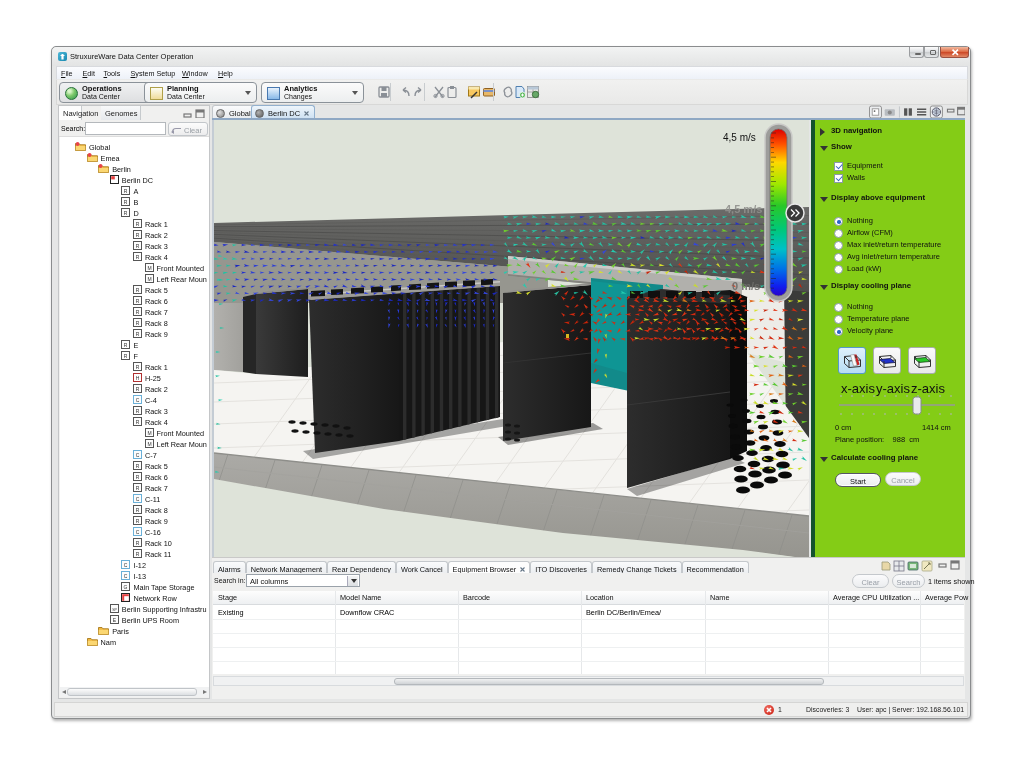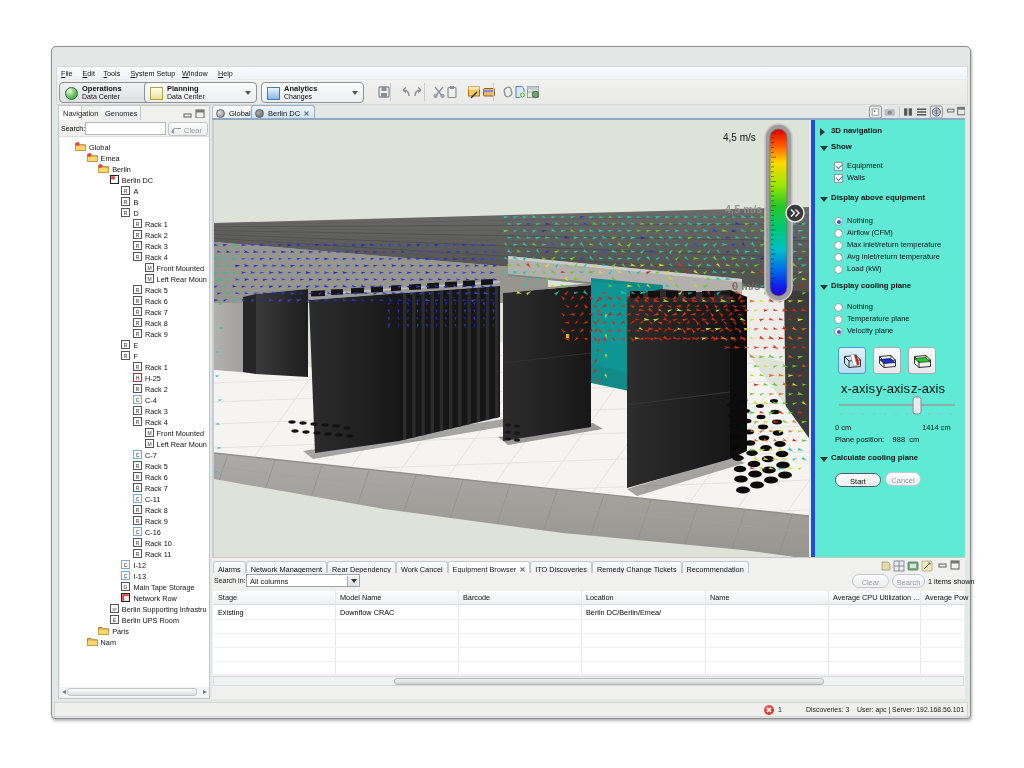--- a/index.html
+++ b/index.html
@@ -38,21 +38,21 @@
 .trow .ticn{display:inline-block;vertical-align:top;margin-right:3px;margin-top:0.5px}
 .trow .tlbl{display:inline-block;vertical-align:top;margin-top:1.5px}
 #treehsb{position:absolute;left:1px;bottom:1px;width:149px;height:10px;background:#f1f2f3}
 #treehsbth{position:absolute;left:7px;top:1px;width:130px;height:8px;background:linear-gradient(#fcfcfc,#dcdfe2);border:1px solid #c0c4c8;border-radius:3px}
 #ctabs{left:160px;top:58px;width:596px;height:14px}
 .ctab{position:absolute;top:0;height:14px;font-size:7.5px;padding:3px 5px 0 16px;border:1px solid #c2c6ca;border-bottom:none;border-radius:3px 3px 0 0;background:linear-gradient(#fafbfc,#e8ebee);color:#111}
 .ctab.sel{background:linear-gradient(#eef5fb,#cde0f2);border-color:#92b0ce}
 .cticn{position:absolute;left:3px;top:3px;width:9px;height:9px;border-radius:50%;background:radial-gradient(circle at 35% 35%,#e0e0e0,#808080);border:1px solid #666}
 #vline{left:160px;top:71px;width:753px;height:2px;background:#8fa8c4}
 #scene{left:160px;top:73px;width:595px;height:437px;border-left:2px solid #c4ccd4}
-#rpanel{left:759px;top:73px;width:154px;height:437px;background:#5eead4;border-left:4px solid #1d4ed8;font-size:7.5px;color:#111}
+#rpanel{left:759px;top:73px;width:154px;height:437px;background:#84cc16;border-left:4px solid #14532d;font-size:7.5px;color:#111}
 #rpanelicons{left:817px;top:58px;width:96px;height:14px}
 .sechdr{position:absolute;font-weight:bold;font-size:7.8px;white-space:nowrap}
 .sechdr:before{content:"";position:absolute;left:-11px;top:2px}
 .tri-r:before{border-left:5px solid #333;border-top:4px solid transparent;border-bottom:4px solid transparent}
 .tri-d:before{border-top:5px solid #333;border-left:4px solid transparent;border-right:4px solid transparent;top:4px}
 .cb{position:absolute;width:9px;height:9px;background:#fff;border:1px solid #8a9aa8}
 .cb:after{content:"";position:absolute;left:1.2px;top:1.2px;width:4.5px;height:2.5px;border-left:1.6px solid #3060c0;border-bottom:1.6px solid #3060c0;transform:rotate(-48deg)}
 .rdo{position:absolute;width:9px;height:9px;background:#fff;border:1px solid #8a9aa8;border-radius:50%}
 .rdo.on:after{content:"";position:absolute;left:2px;top:2px;width:3.5px;height:3.5px;border-radius:50%;background:#2a66c8}
 .rlbl{position:absolute;font-size:7.5px;white-space:nowrap}
@@ -76,20 +76,33 @@
 .vgrid{position:absolute;top:0;width:1px;height:83px;background:#e6e8ea}
 .hgrid{position:absolute;left:0;width:751px;height:1px;background:#eef0f1}
 #bhsb{position:absolute;left:1px;top:118px;width:751px;height:10px;background:#f0f1f2;border:1px solid #d8dbde}
 #bhsbth{position:absolute;left:180px;top:0.5px;width:430px;height:7px;background:linear-gradient(#f0f1f2,#d0d3d6);border:1px solid #b4b8bc;border-radius:3px}
 #statusbar{left:2px;top:655px;width:914px;height:15px;background:#efefee;border:1px solid #d5d5d4;font-size:6.9px;color:#222}
 #statusbar .err{position:absolute;left:709px;top:2px;width:10px;height:10px;background:radial-gradient(circle at 35% 30%,#f06a60,#c81e10);border-radius:50%}
 #statusbar span{position:absolute;top:2.5px}
 </style></head>
 <body>
 <div id="win">
+ <div class="abs" id="titlebar">
+      <div id="appicon"></div>
+      <span class="txt">StruxureWare Data Center Operation</span>
+  <div class="winbtn" id="btnmin">
+        <i></i>
+      </div>
+      <div class="winbtn" id="btnmax">
+        <i></i>
+      </div>
+      <div class="winbtn" id="btncls"><svg width="29" height="11" viewBox="0 0 29 11">
+          <path d="M11.5,2.6 L17,7.8 M17,2.6 L11.5,7.8" stroke="#fff" stroke-width="1.6"></path>
+        </svg></div>
+ </div>
  <div class="abs" id="menubar">
   <span style="left:4px"><u>F</u>ile</span>
       <span style="left:25.5px"><u>E</u>dit</span>
   <span style="left:46.5px"><u>T</u>ools</span>
       <span style="left:73.5px"><u>S</u>ystem Setup</span>
   <span style="left:125px"><u>W</u>indow</span>
       <span style="left:161px"><u>H</u>elp</span>
  </div>
  <div class="abs" id="toolbar">
   <div class="persp" style="left:2px;width:94px;background:linear-gradient(#f0f1f2,#dedfe1)">

